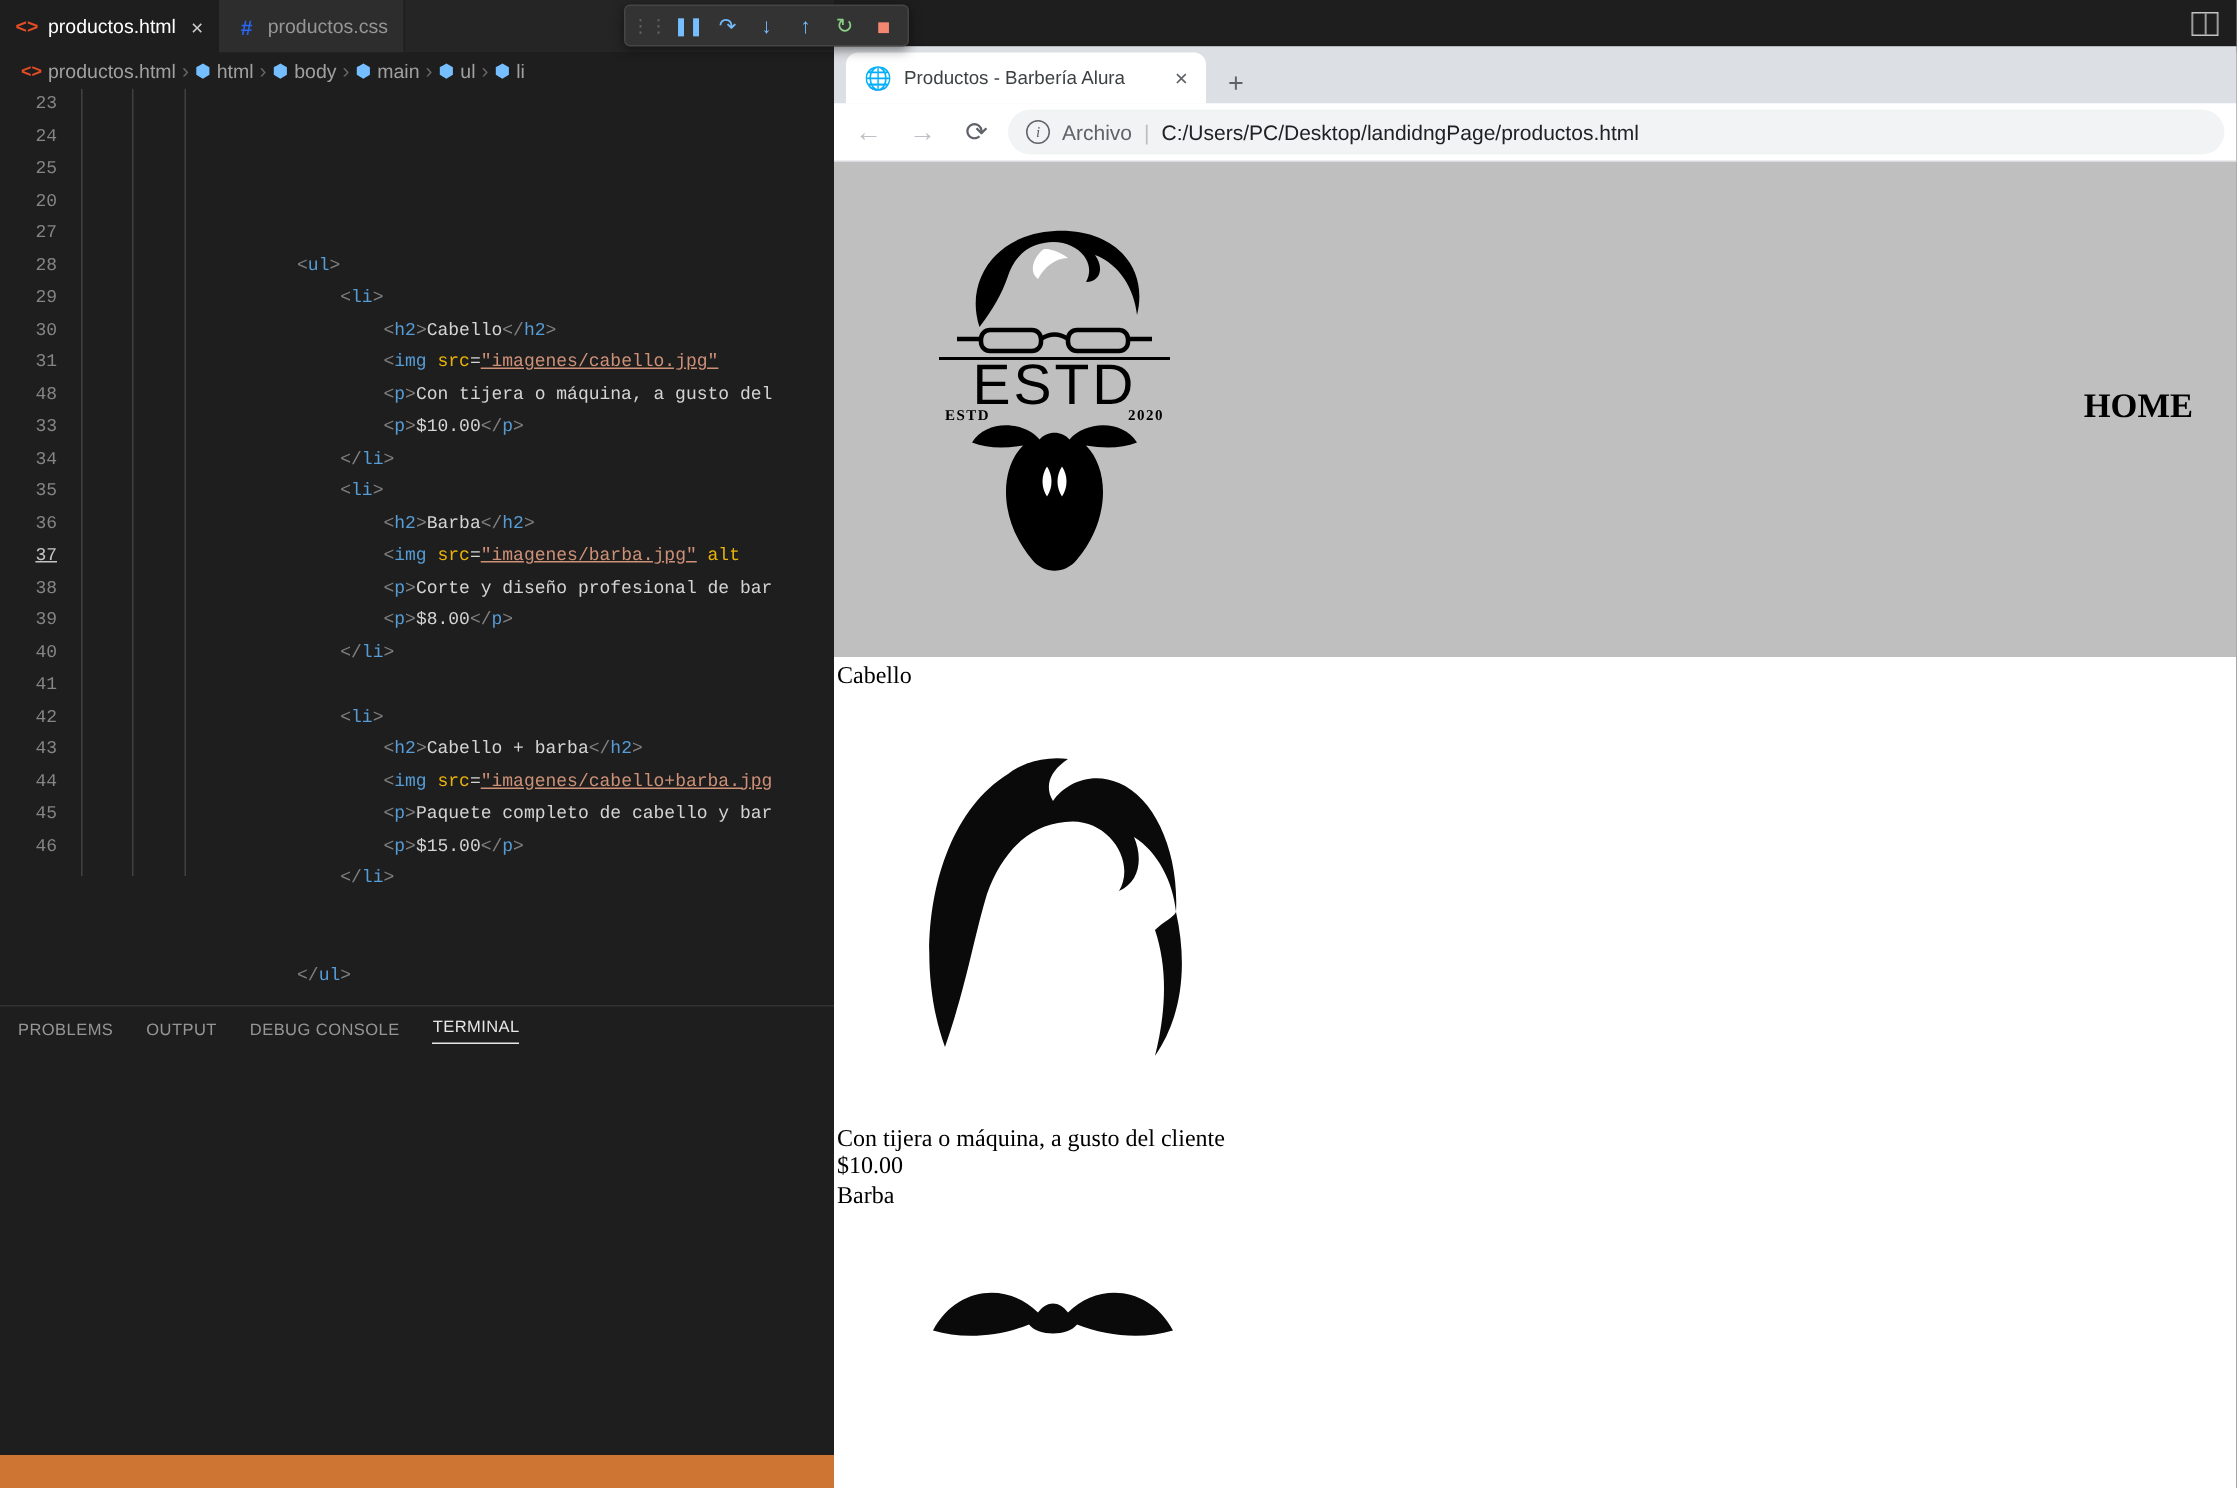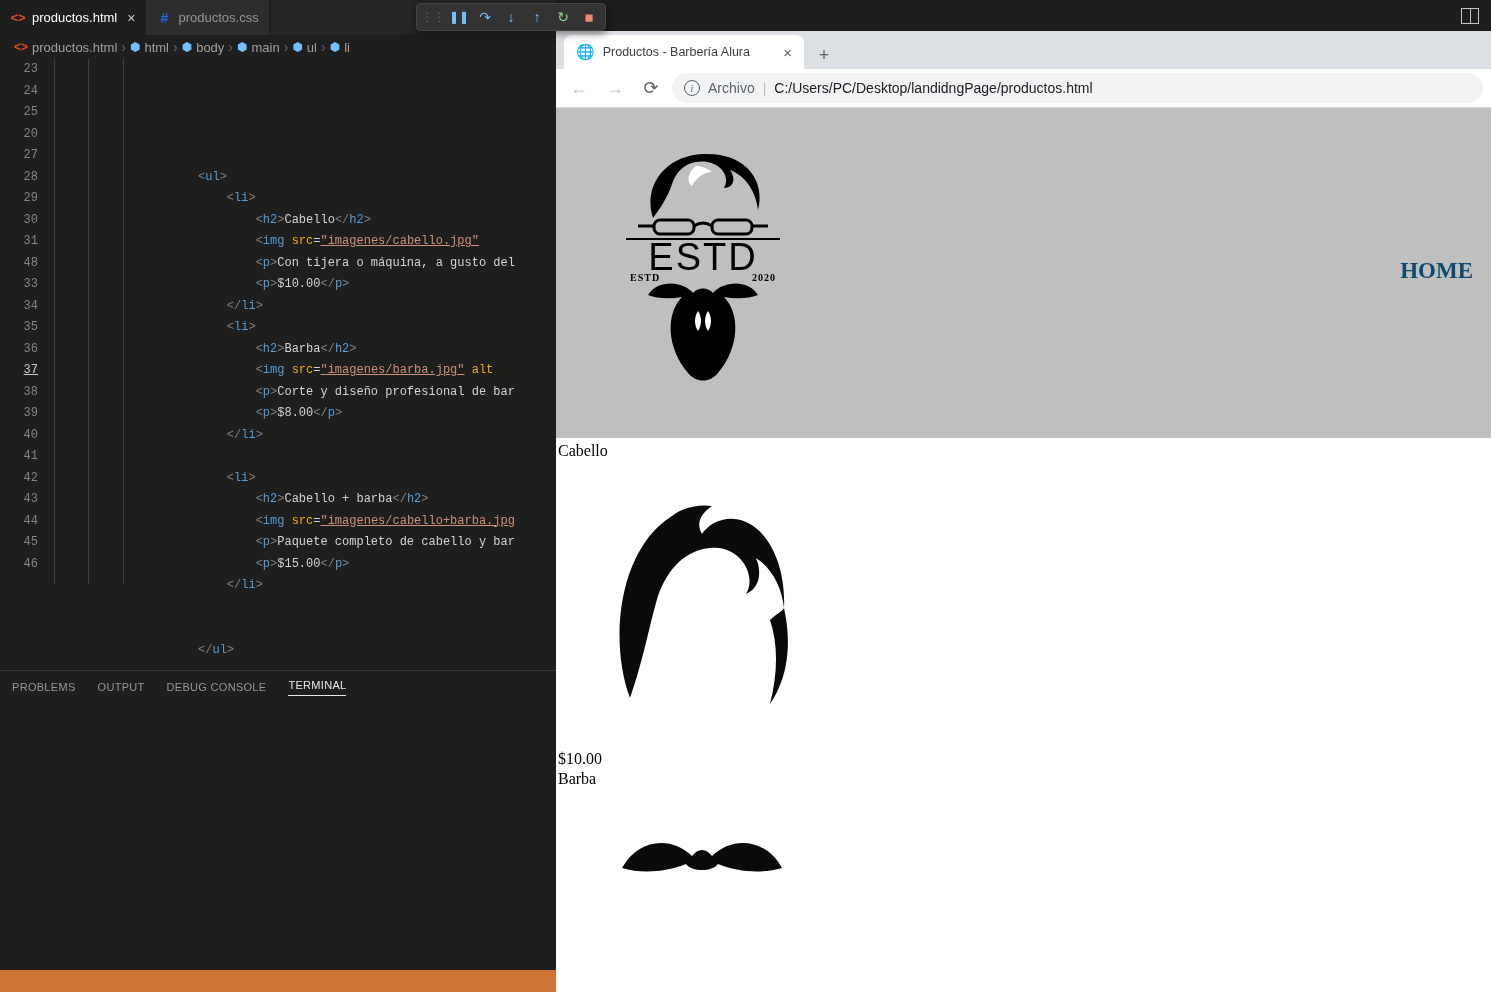--- a/index.html
+++ b/index.html
@@ -279,25 +279,25 @@
   font-family: "Times New Roman", Times, serif;
   color:#000;
 }
 .page-header {
   background:#bfbfbf;
   height: 330px;
   position:relative;
 }
 .home-link {
   position:absolute;
-  right: 18px;
+  right: 29px;
   top: 150px;
   font-size: 23px;
   font-weight: bold;
-  color:#0c4a6e;
+  color:#000000;
   cursor:pointer;
 }
 
 
 .logo {
   position:absolute;
   left: 62px;
   top: 40px;
   width: 170px;
   text-align:center;
@@ -510,20 +510,21 @@
     </div>
 
     <div class="page-body">
       <div class="ptitle">Cabello</div>
       <div class="pimg">
         <svg width="200" height="270" viewBox="0 0 200 270">
           <path fill="#0a0a0a" d="M28,230 C6,170 18,80 70,48 C80,40 96,36 110,38 C98,46 94,56 100,66 C108,54 126,46 144,54 C168,64 184,100 182,140 C180,120 170,100 154,90 C160,104 158,120 144,126 C156,106 136,76 108,80 C84,82 66,100 56,128 C48,154 42,190 28,230 Z"></path>
           <path fill="#0a0a0a" d="M182,140 C190,176 186,210 168,236 C176,204 176,176 168,152 C174,146 180,144 182,140 Z"></path>
         </svg>
       </div>
+      <p>Con tijera o máquina, a gusto del cliente</p>
       <p>$10.00</p>
       <div class="ptitle">Barba</div>
       <div class="pimg" style="margin-top:30px">
         <svg width="200" height="70" viewBox="0 0 200 70">
           <path fill="#0a0a0a" d="M20,50 C36,20 70,18 90,38 C96,30 104,30 110,38 C130,18 164,20 180,50 C160,56 136,54 116,46 C110,54 90,54 84,46 C64,54 40,56 20,50 Z"></path>
         </svg>
       </div>
     </div>
   </div>
 </div>

